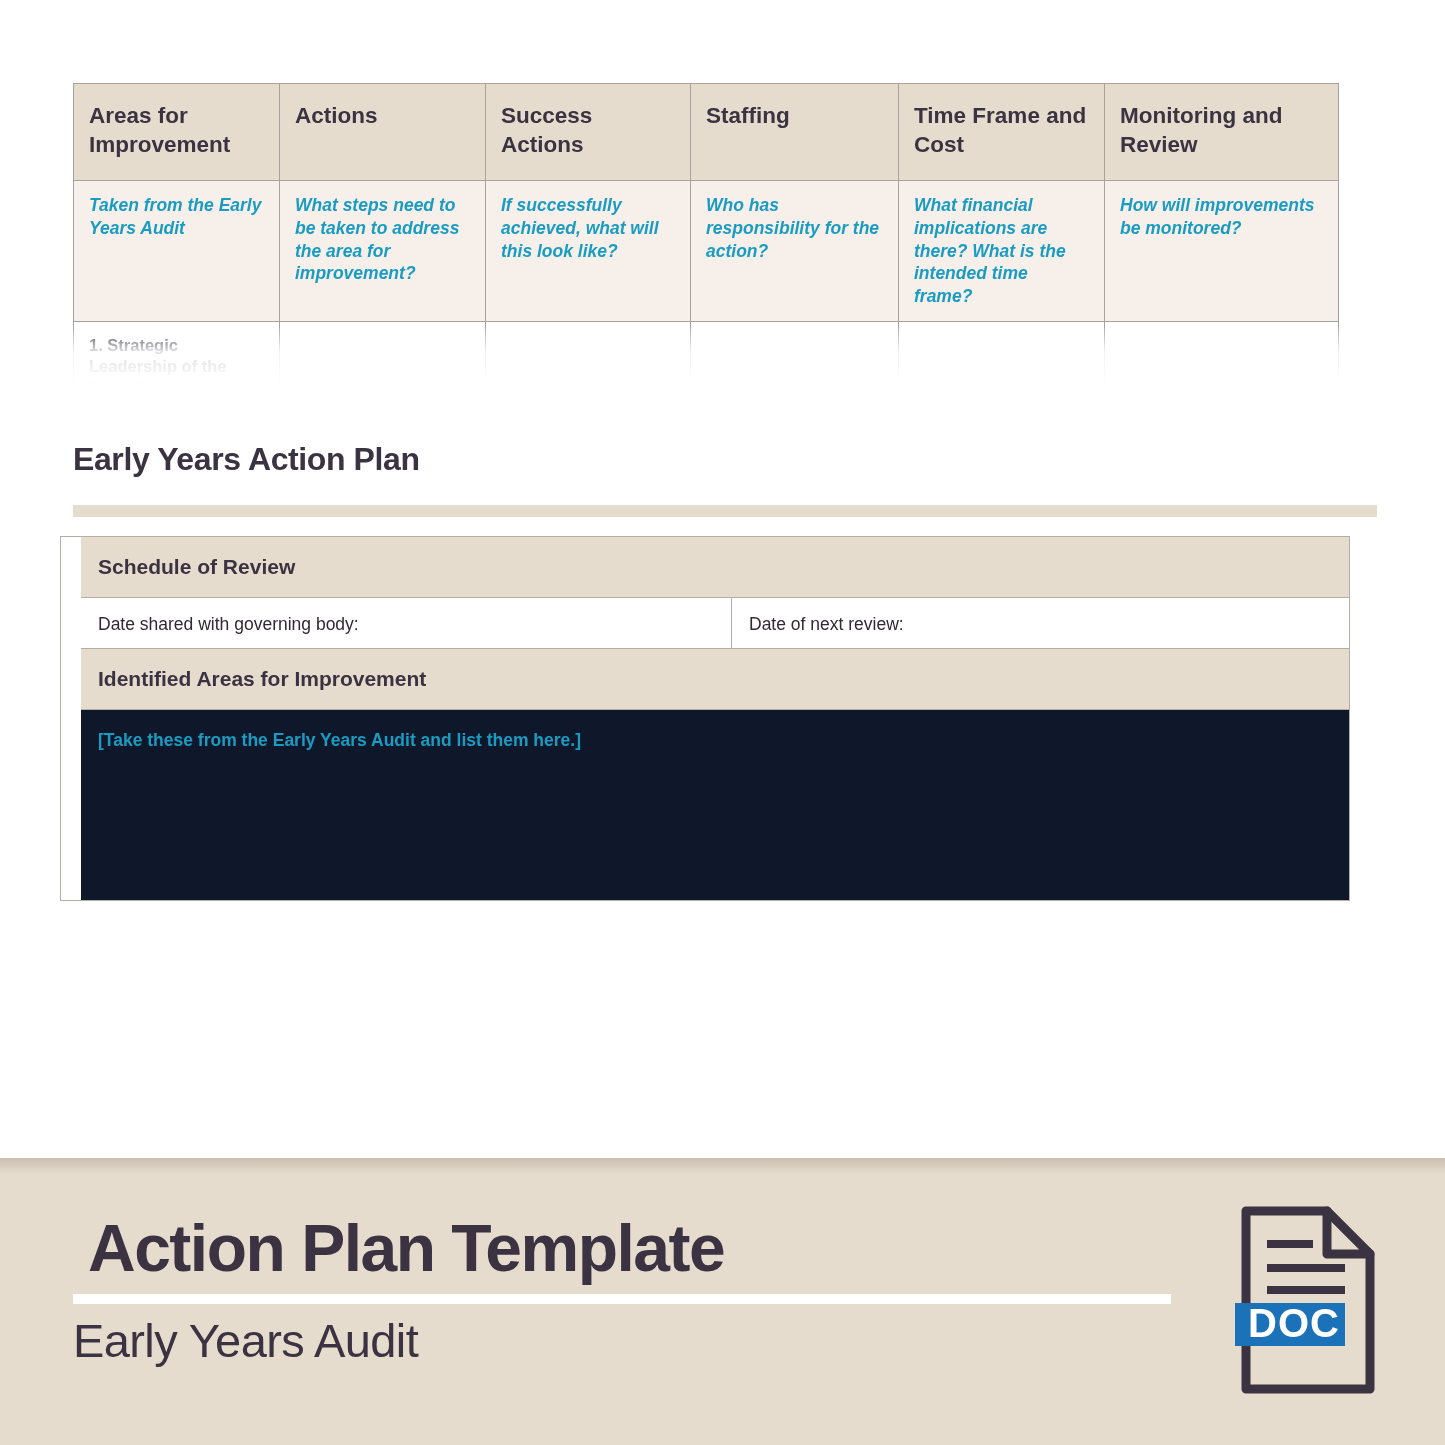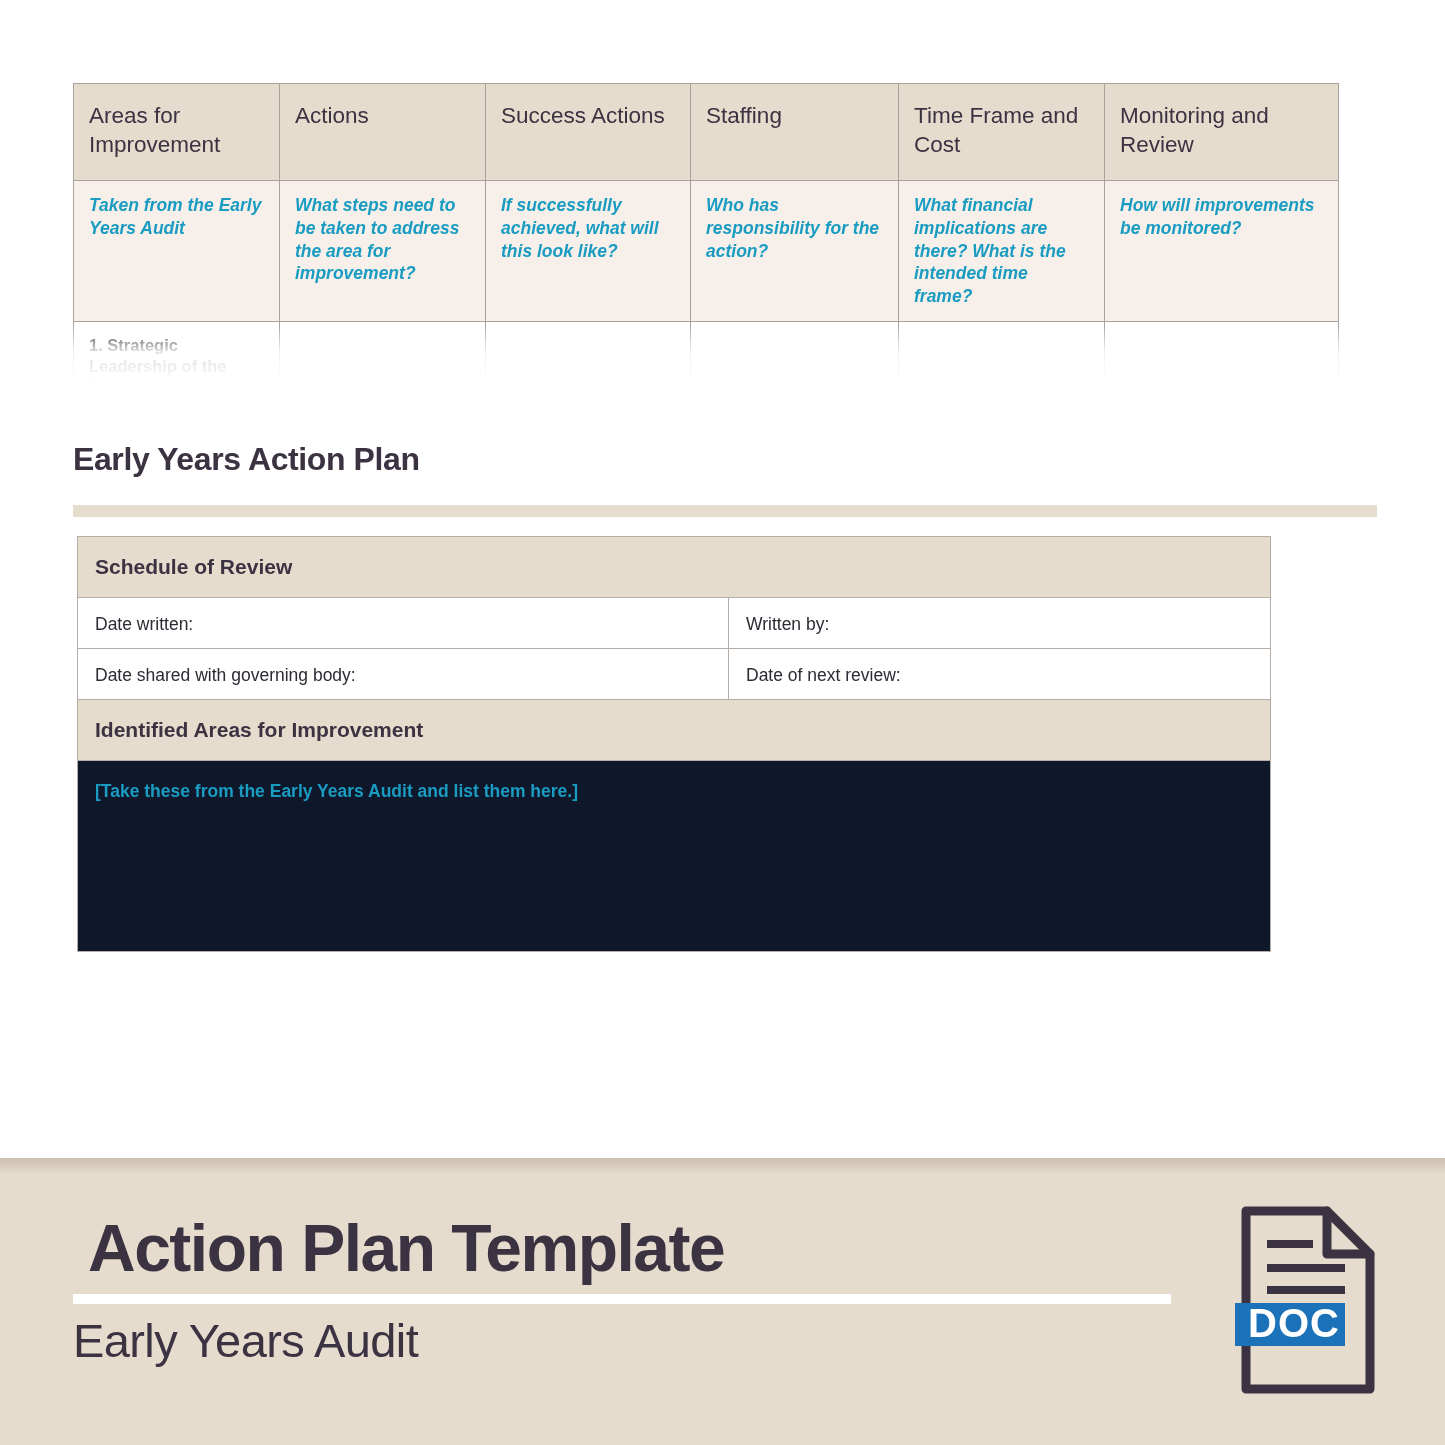--- a/index.html
+++ b/index.html
@@ -46,21 +46,21 @@
   }
   table.plan-table td {
     border: 1px solid #a9a29c;
     vertical-align: top;
     padding: 13px 14px 13px 15px;
     line-height: 1.30;
   }
   tr.hdr td {
     background: #e6dccd;
     font-size: 22.5px;
-    font-weight: normal;
+    font-weight: bold;
     color: #3b3242;
     height: 66px;
     padding-top: 17px;
   }
   tr.prompt td {
     background: #f7f0ea;
     font-size: 17.5px;
     font-weight: bold;
     color: #1a9cc2;
     height: 108px;
@@ -95,26 +95,27 @@
     position: absolute;
     left: 73px;
     top: 505px;
     width: 1304px;
     height: 12px;
     background: #e6dccd;
   }
 
   #schedule-block {
     position: absolute;
-    left: 77px;
+    left: 60px;
     top: 536px;
-    width: 1194px;
+    width: 1290px;
     border: 1px solid #b6aea6;
     box-sizing: border-box;
     background: #fff;
+    padding-left: 20px;
   }
   .band {
     background: #e6dccd;
     font-size: 21px;
     font-weight: bold;
     color: #3b3242;
     padding: 18px 0 18px 17px;
     box-sizing: border-box;
     border-bottom: 1px solid #b6aea6;
   }
@@ -245,24 +246,20 @@
   <div id="preview-table-fader"></div>
 </div>
 
 <div id="doc-title">Early Years Action Plan</div>
 <div id="title-rule"></div>
 
 <div id="schedule-block">
 
   <div class="band">Schedule of Review</div>
 
-  <div class="form-row">
-    <div class="form-cell left">Date written:</div>
-    <div class="form-cell right">Written by:</div>
-  </div>
 
   <div class="form-row">
     <div class="form-cell left">Date shared with governing body:</div>
     <div class="form-cell right">Date of next review:</div>
   </div>
 
   <div class="band last">Identified Areas for Improvement</div>
 
   <div id="areas-box">
     <div id="areas-placeholder">[Take these from the Early Years Audit and list them here.]</div>

